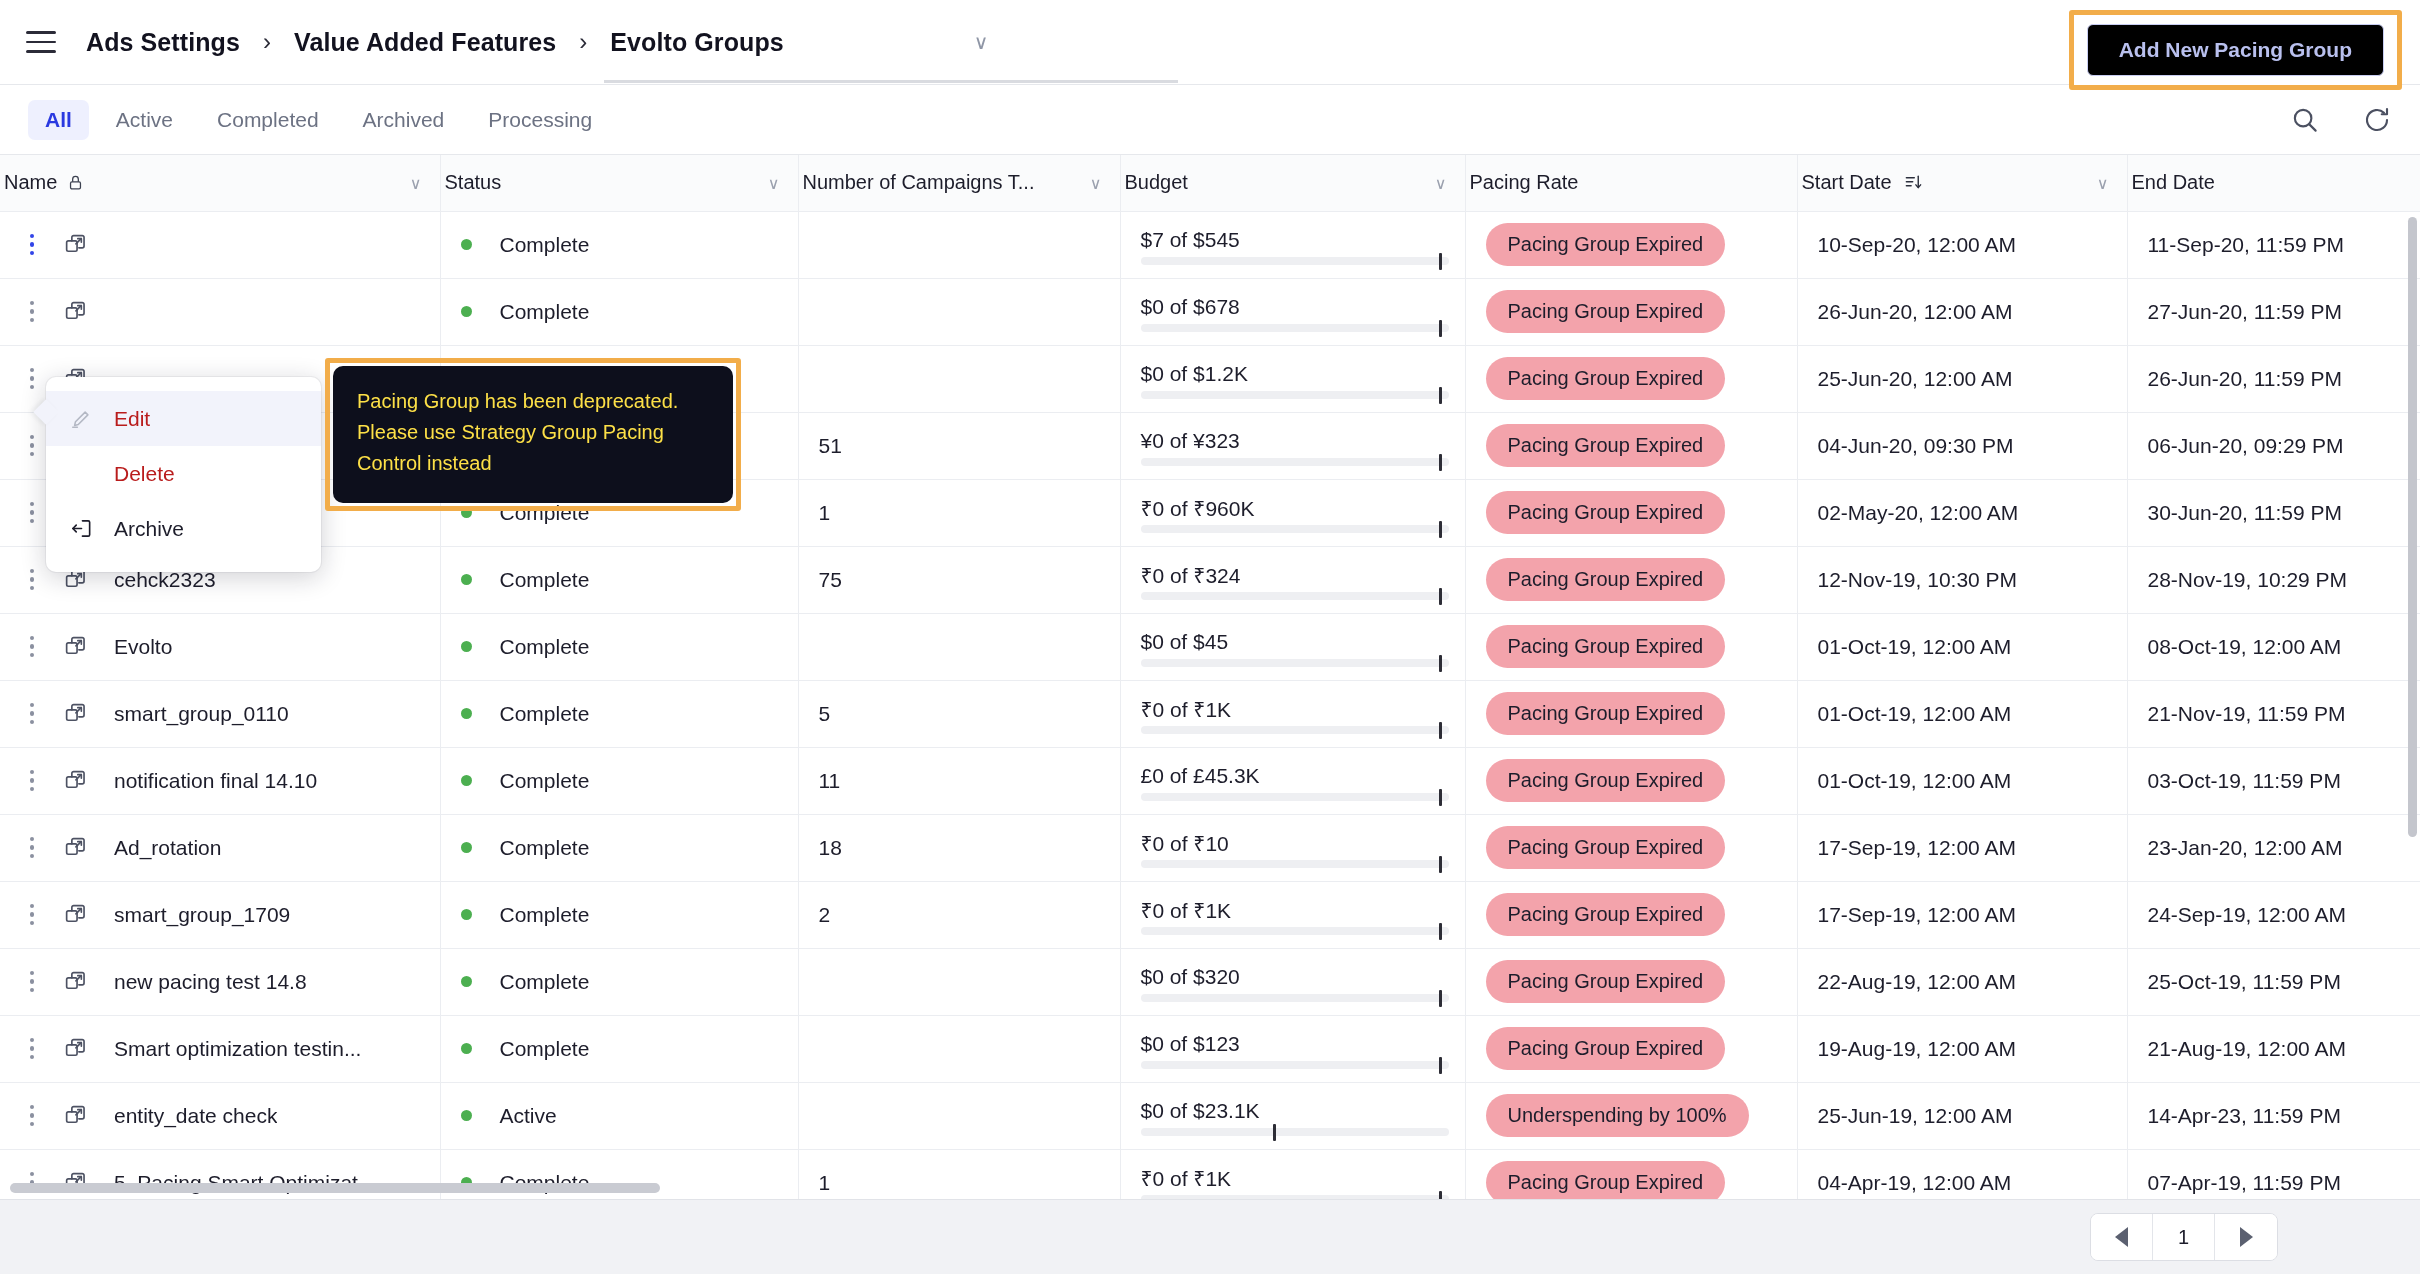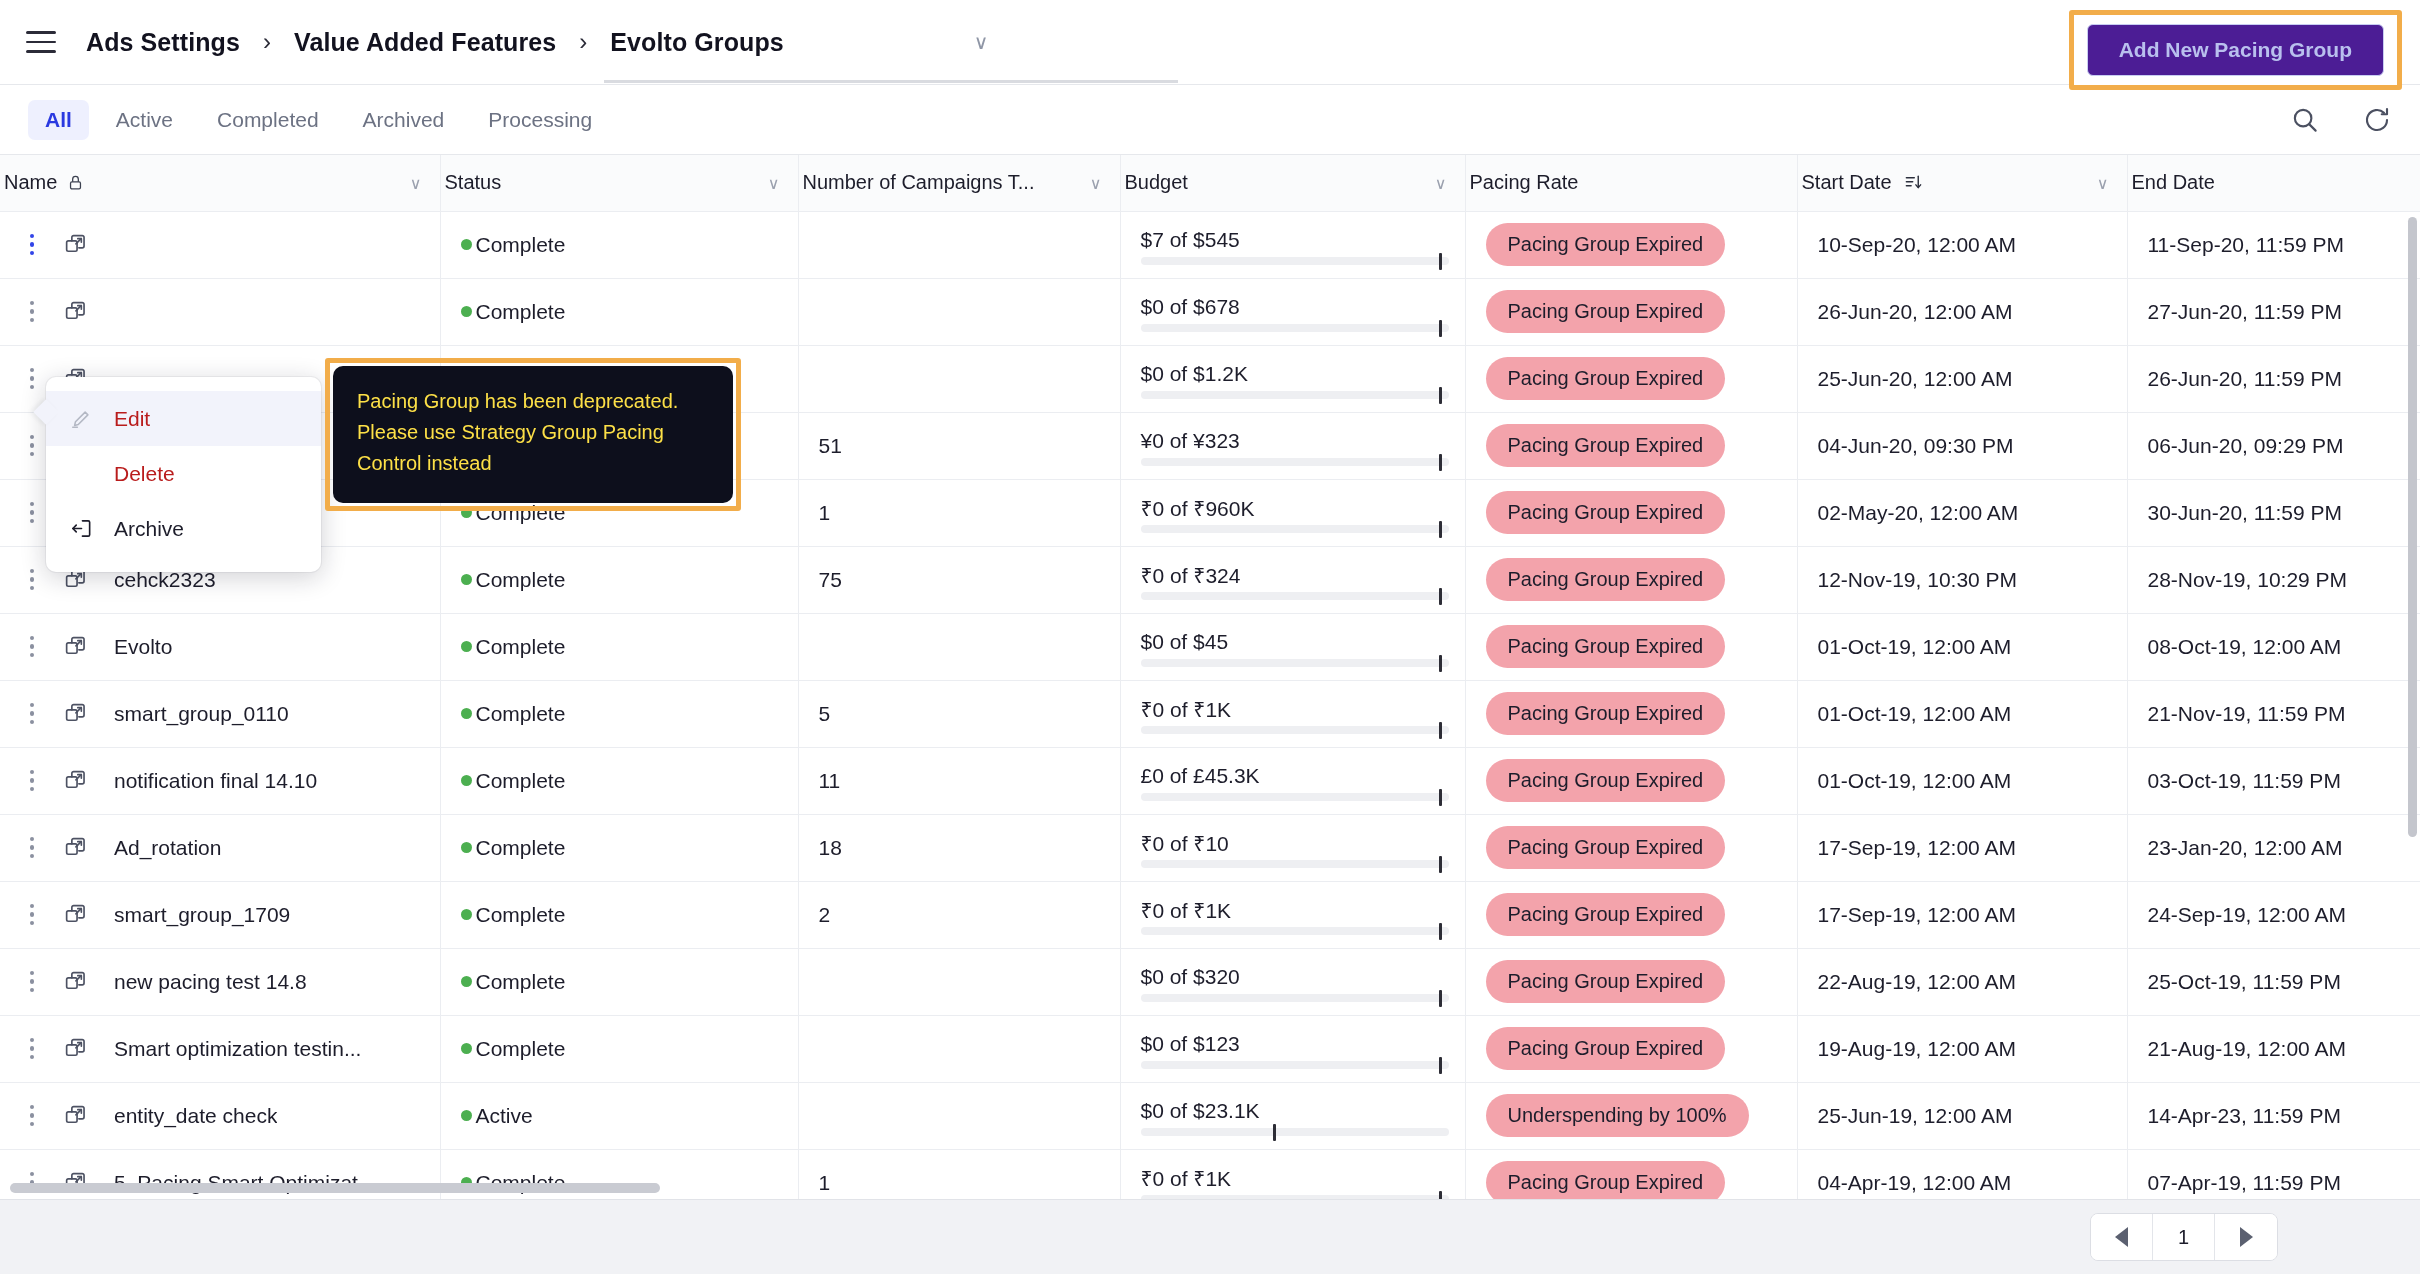--- a/index.html
+++ b/index.html
@@ -36,21 +36,21 @@
   .crumb-caret { margin-left: 190px; font-size: 20px; color:#8f96a6; cursor:pointer; }
 
   .addbtn-annot {
     position:absolute; right: 18px; top: 10px;
     border: 5px solid #f2ad4a; background:#fff;
     padding: 9px 13px 9px 13px;
     border-radius: 3px;
   }
   .addbtn {
     border: 1.6px solid #c8cdf2; border-radius: 6px;
-    background:#4c1d95; color:#b9c0ee;
+    background:#000000; color:#b9c0ee;
     font-size: 21px; font-weight: 700;
     padding: 13px 31px; white-space:nowrap;
     font-family:"Liberation Sans", sans-serif;
     cursor: not-allowed;
   }
 
   
   .tabbar {
     height: 70px; display:flex; align-items:center;
     padding: 0 28px; border-bottom: 1px solid #e6e8ec;
@@ -107,21 +107,21 @@
   }
   .kebab i { width:4.5px; height:4.5px; border-radius:50%; background:#8b90a0; display:block;}
   .kebab.active i { background:#3245e8; }
   .dupic { width: 46px; display:flex; align-items:center; justify-content:center; color:#4d5263; cursor:pointer;}
   .nametext {
     margin-left: 16px; font-size: 21px; color:#1d1d2b;
     white-space:nowrap; overflow:hidden; text-overflow:ellipsis; max-width: 290px;
   }
 
   
-  .status-inner { display:flex; align-items:center; gap: 4px; }
+  .status-inner { display:flex; align-items:center; gap: 28px; }
   .dot { width: 11px; height:11px; border-radius:50%; background:#4caf50; display:block; }
 
   
   .budget-cell { position: relative; }
   .budget-text { font-size: 21px; color:#1d1d2b; margin-top: -10px; }
   .bar-wrap { position:absolute; left: 20px; right: 16px; bottom: 13px; height: 8px; }
   .bar-track { width:100%; height: 8px; background:#eeeff2; border-radius:4px; }
   .bar-mark { position:absolute; top:-4px; width: 3px; height: 17px; background:#2d2d36; border-radius:1px; }
 
   

